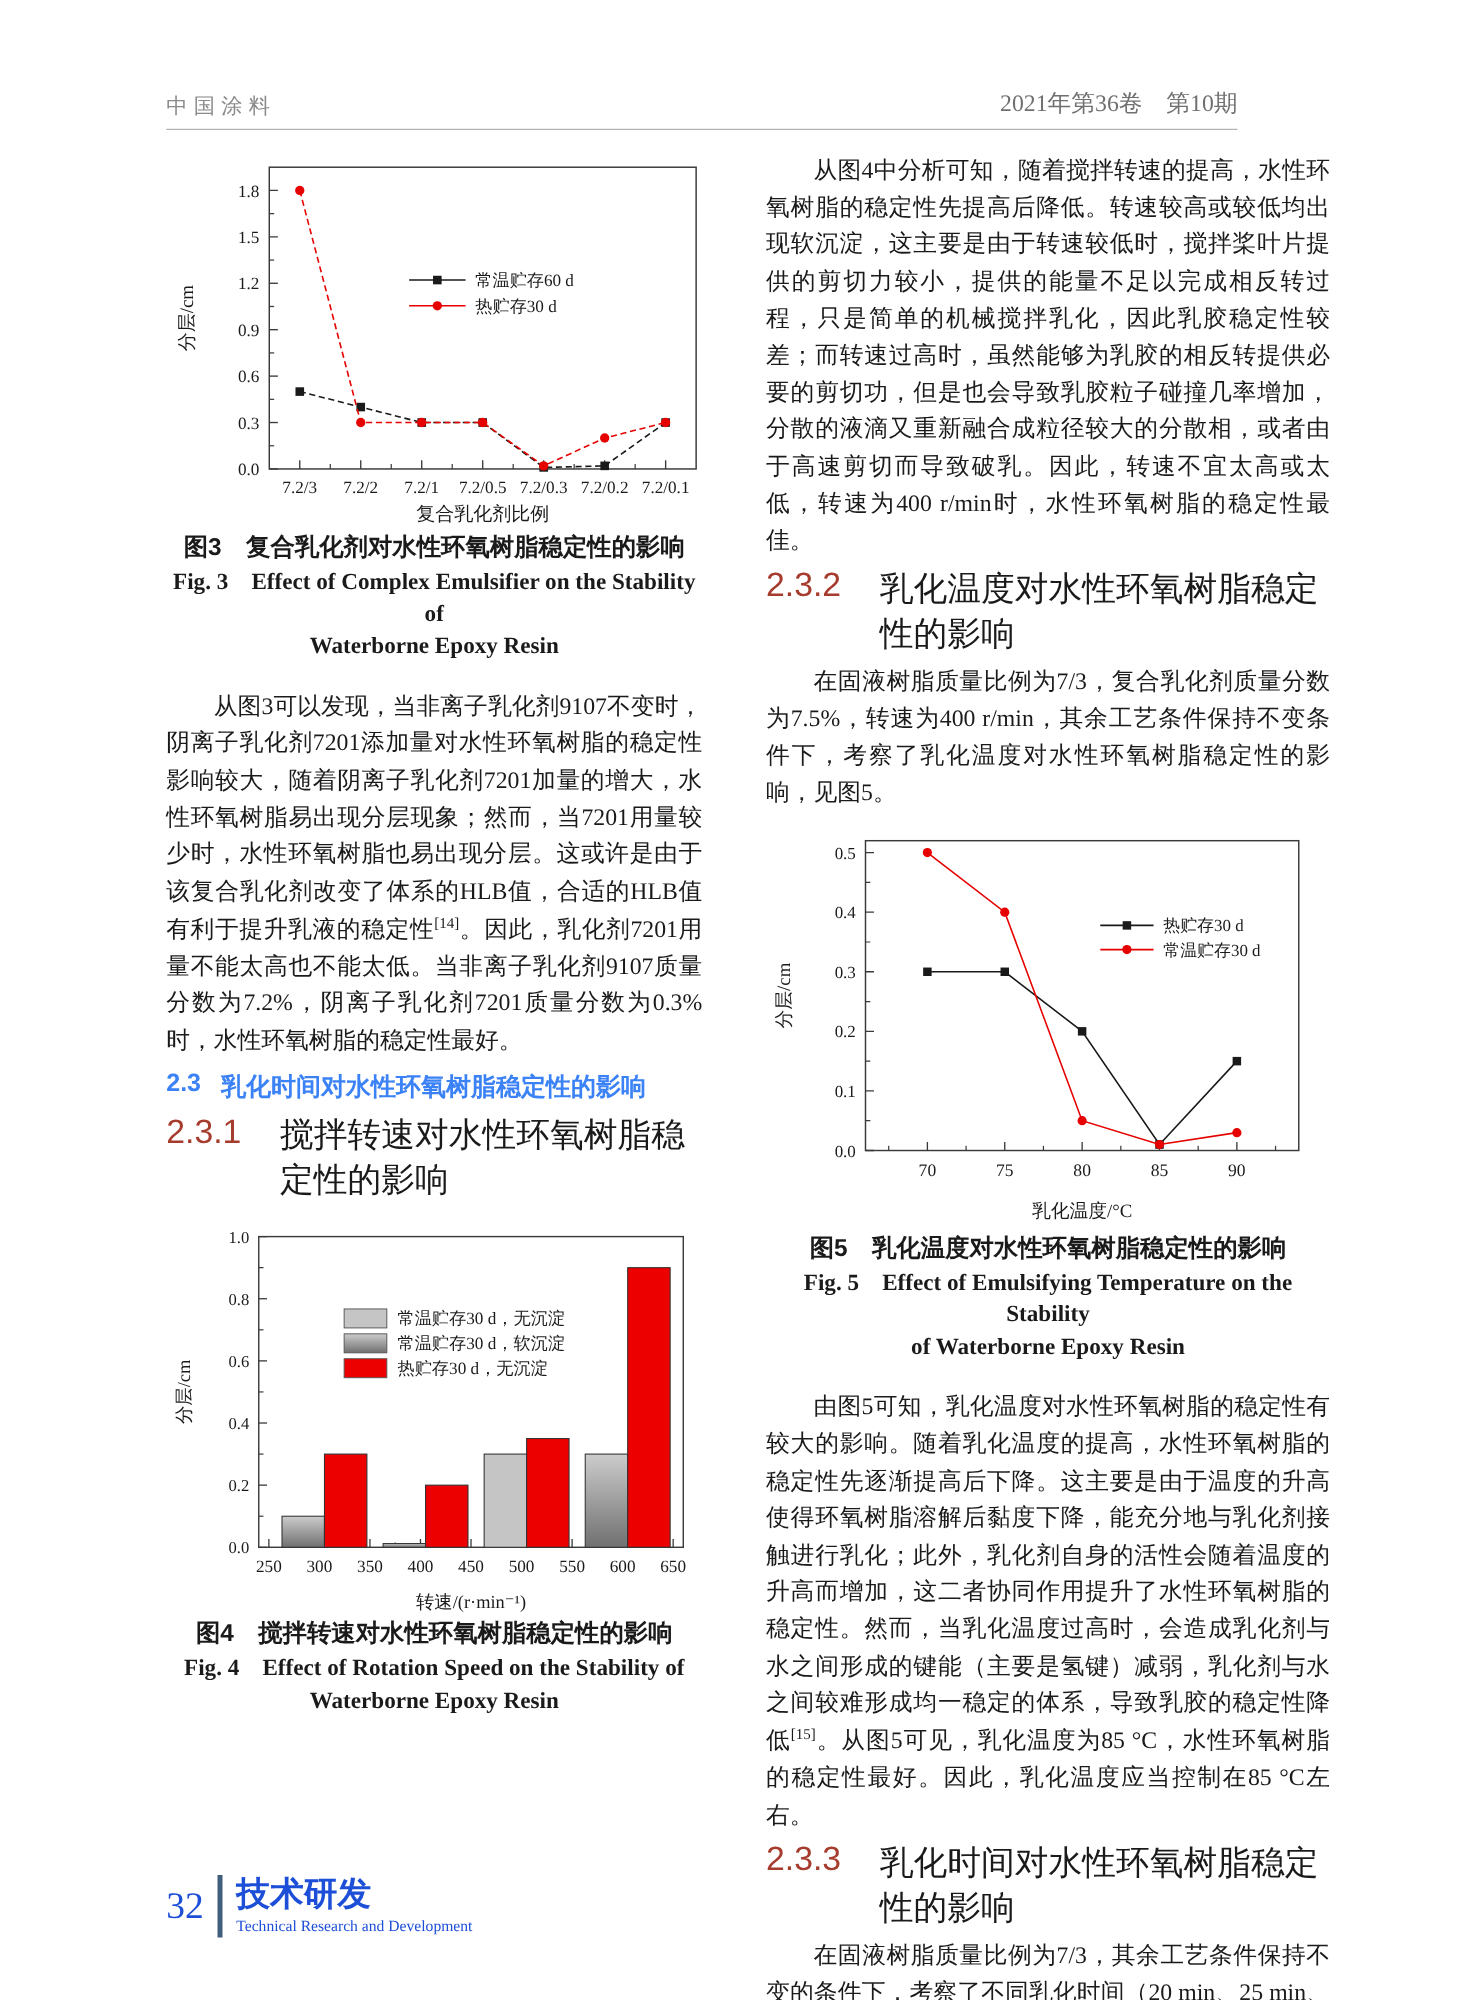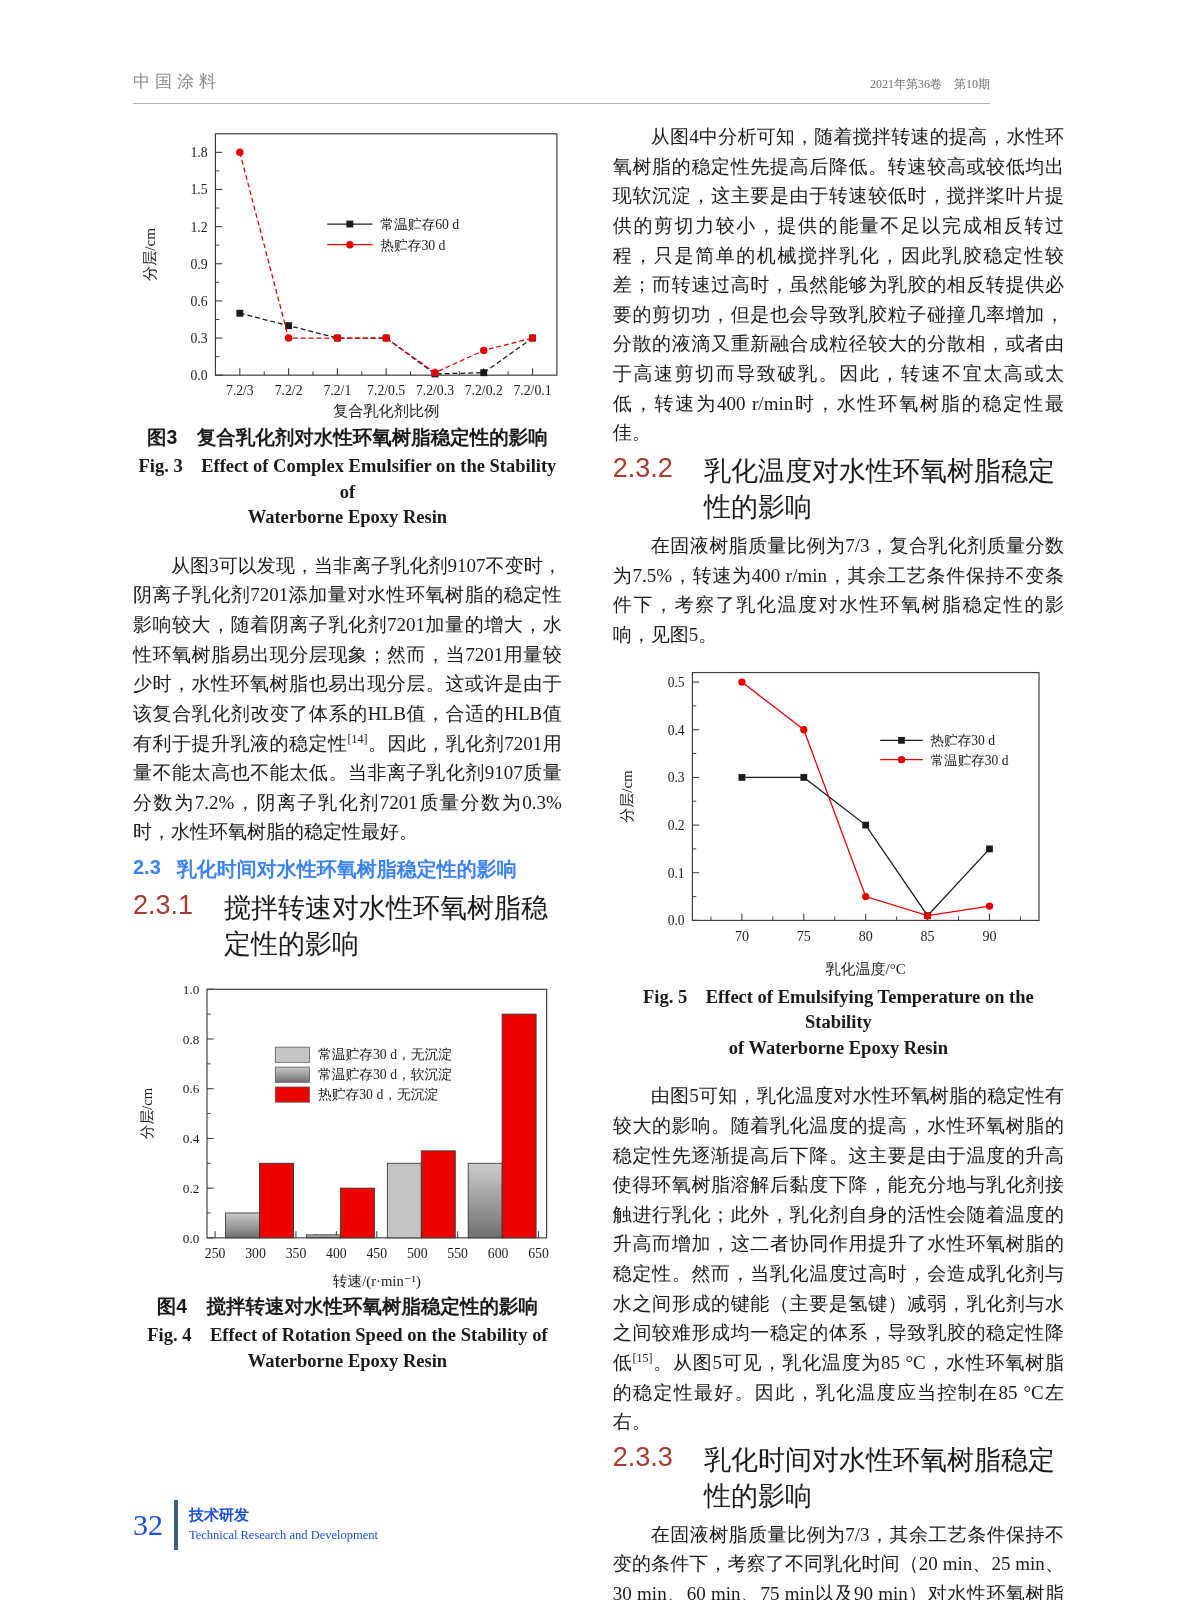--- a/index.html
+++ b/index.html
@@ -1,42 +1,42 @@
 <!DOCTYPE html>
 <html><head>
 <meta charset="utf-8">
 <style>
   html,body{margin:0;padding:0;background:#ffffff;}
   .page{position:relative;width:1123px;height:1600px;background:#fff;overflow:hidden;
         font-family:"Liberation Serif","DejaVu Serif",serif;color:#1a1a1a;}
   .page-header{position:absolute;top:70px;left:133px;right:133px;display:flex;
         justify-content:space-between;align-items:flex-end;}
   .journal{font-size:17px;color:#8a8a8a;letter-spacing:5px;font-family:"Liberation Sans",sans-serif;}
-  .issue{font-size:12px;color:#707070;}
+  .issue{font-size:19px;color:#707070;}
   .header-rule{position:absolute;top:103px;left:133px;right:133px;height:1px;background:#b3b3b3;}
   .columns{position:absolute;top:122px;left:133px;width:931px;display:flex;gap:26px;}
   .col-left{width:441px;}
   .col-right{width:464px;margin-left:25px;}
   .para{font-size:19px;line-height:1.56;text-align:justify;text-indent:2em;margin:0 0 4px 0;}
   .para sup{font-size:12px;}
   .h-sec{font-family:"Liberation Sans",sans-serif;font-size:20px;color:#3b82f6;font-weight:bold;
         margin:9px 0 7px 0;display:flex;gap:16px;}
   .h-sub{font-size:27px;font-weight:normal;margin:5px 0 6px 0;display:flex;gap:31px;}
   .h-sub .h-num{color:#a63c2e;font-family:"Liberation Sans",sans-serif;}
   figure{margin:0;}
   .figcap{text-align:center;margin:2px 0 20px 0;}
   .cap-cn{font-family:"Liberation Sans",sans-serif;font-weight:bold;font-size:19.5px;margin-bottom:3px;}
   .cap-en{font-weight:bold;font-size:18.5px;line-height:1.38;}
   .chart-mount svg{display:block;}
   .fig4-block{margin-top:14px;}
   .fig5-block{margin-top:10px;}
   .page-footer{position:absolute;left:133px;bottom:50px;display:flex;align-items:center;color:#1d4ed8;}
   .pf-num{font-size:30px;margin-right:11px;}
   .pf-bar{width:4px;height:50px;background:#3f5e7e;margin-right:11px;}
-  .pf-cn{font-family:"Liberation Sans",sans-serif;font-weight:bold;font-size:15px;line-height:1.1;}
+  .pf-cn{font-family:"Liberation Sans",sans-serif;font-weight:bold;font-size:27px;line-height:1.1;}
   .pf-en{font-size:12.5px;margin-top:4px;}
 </style>
 </head>
 <body>
 
 <div class="page">
 
   <header class="page-header">
     <span class="journal">中国涂料</span>
     <span class="issue">2021年第36卷　第10期</span>
@@ -275,20 +275,21 @@
               <circle cx="388.85714285714283" cy="255.23076923076923" r="3.8" fill="#e60000"></circle>
               <line x1="276" y1="84" x2="320" y2="84" stroke="#1a1a1a" stroke-width="1.3"></line>
               <rect x="294.5" y="80.5" width="7" height="7" fill="#1a1a1a"></rect>
               <text x="328" y="89" font-size="14" text-anchor="start" fill="#1a1a1a">热贮存30 d</text>
               <line x1="276" y1="104" x2="320" y2="104" stroke="#e60000" stroke-width="1.3"></line>
               <circle cx="298" cy="104" r="3.8" fill="#e60000"></circle>
               <text x="328" y="109" font-size="14" text-anchor="start" fill="#1a1a1a">常温贮存30 d</text>
             </svg>
           </div>
         <figcaption class="figcap">
+          <div class="cap-cn">图5　乳化温度对水性环氧树脂稳定性的影响</div>
           <div class="cap-en">Fig. 5　Effect of Emulsifying Temperature on the Stability</div>
           <div class="cap-en">of Waterborne Epoxy Resin</div>
         </figcaption>
       </figure>
 
       <p class="para">由图5可知，乳化温度对水性环氧树脂的稳定性有较大的影响。随着乳化温度的提高，水性环氧树脂的稳定性先逐渐提高后下降。这主要是由于温度的升高使得环氧树脂溶解后黏度下降，能充分地与乳化剂接触进行乳化；此外，乳化剂自身的活性会随着温度的升高而增加，这二者协同作用提升了水性环氧树脂的稳定性。然而，当乳化温度过高时，会造成乳化剂与水之间形成的键能（主要是氢键）减弱，乳化剂与水之间较难形成均一稳定的体系，导致乳胶的稳定性降低<sup>[15]</sup>。从图5可见，乳化温度为85 °C，水性环氧树脂的稳定性最好。因此，乳化温度应当控制在85 °C左右。</p>
 
       <h3 class="h-sub">
         <span class="h-num">2.3.3</span>
         <span class="h-title">乳化时间对水性环氧树脂稳定性的影响</span>

